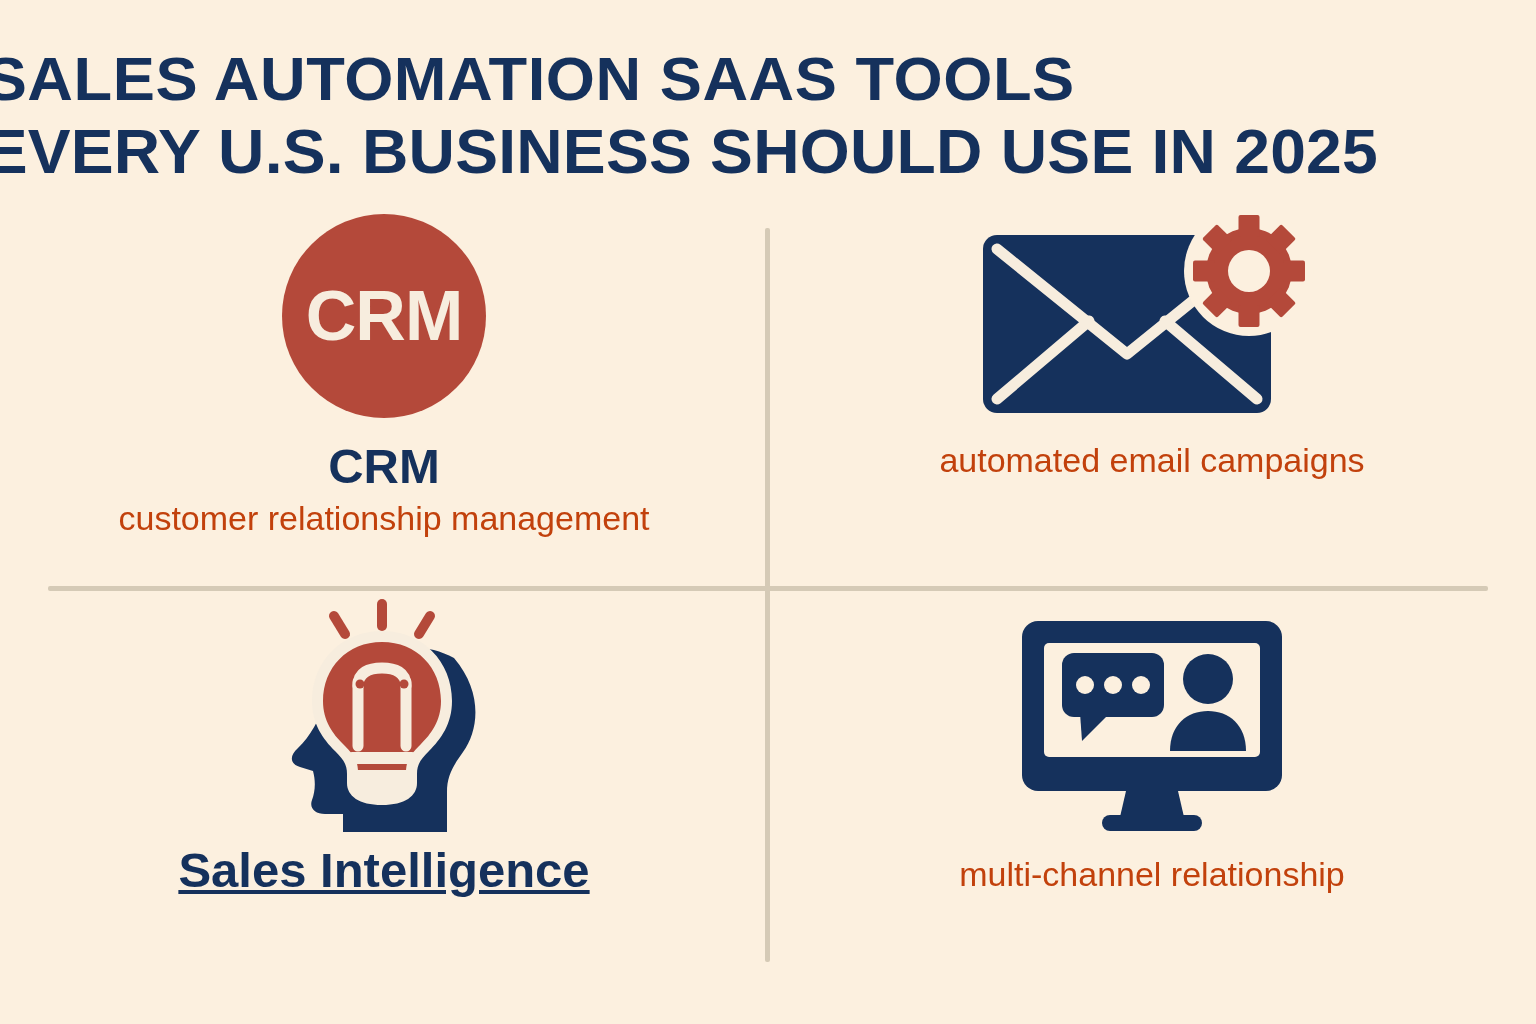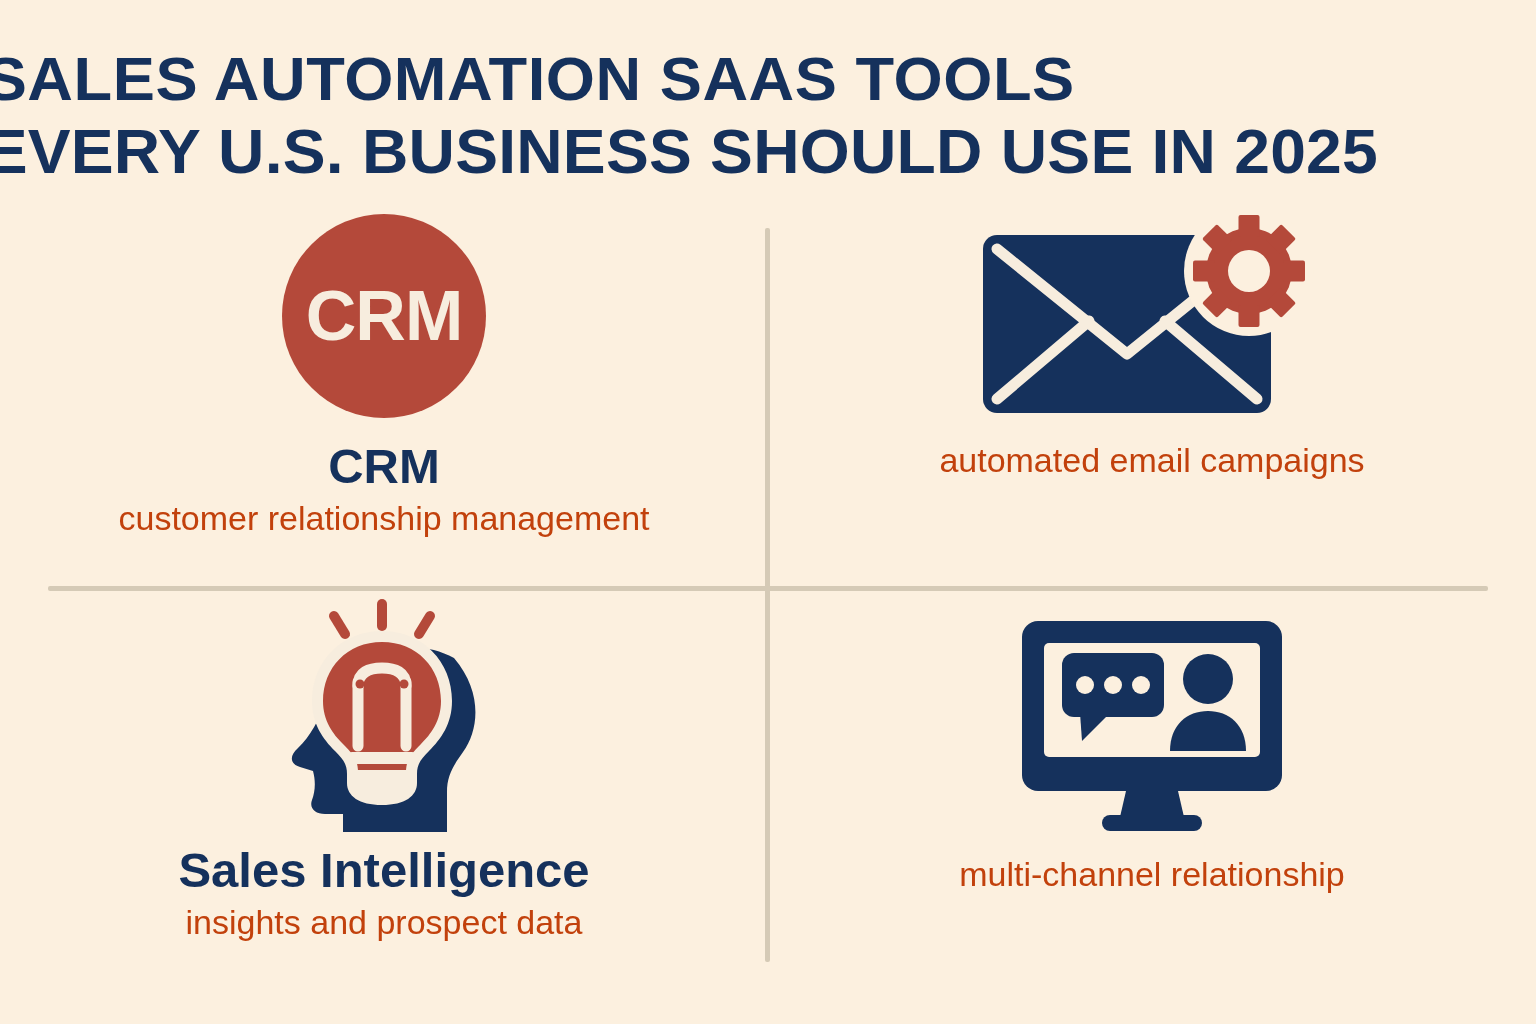--- a/index.html
+++ b/index.html
@@ -77,21 +77,21 @@
     line-height: 40px;
     margin-top: 4px;
     white-space: nowrap;
   }
 
   
   #quad-crm .icon-wrap { height: 240px; }
   #quad-email .icon-wrap { height: 240px; }
   #quad-intel .icon-wrap { height: 250px; padding-top: 4px; }
   #quad-engage .icon-wrap { height: 250px; padding-top: 12px; }
-  #quad-intel .q-title, #quad-engage .q-title { margin-top: 0px; }
+  #quad-intel .q-title, #quad-engage .q-title { margin-top: 0px; text-decoration: underline; }
 
   
   #divider-vertical {
     position: absolute;
     left: 765px;
     top: 228px;
     width: 5px;
     height: 734px;
     background: #D5CAB6;
     border-radius: 2px;
@@ -229,21 +229,20 @@
         </g>
 
         <g stroke="#B4493A" stroke-width="10" stroke-linecap="round">
           <line x1="111" y1="8" x2="111" y2="30"></line>
           <line x1="63" y1="20" x2="74" y2="38"></line>
           <line x1="159" y1="20" x2="148" y2="38"></line>
         </g>
       </svg>
     </div>
     <div class="q-title">Sales Intelligence</div>
-    <div class="q-sub">insights and prospect data</div>
   </div>
 
   <div class="quad" id="quad-engage">
     <div class="icon-wrap">
       <svg width="268" height="216" viewBox="0 0 268 216">
 
         <rect x="4" y="4" width="260" height="170" rx="16" ry="16" fill="#15315C"></rect>
 
         <rect x="26" y="26" width="216" height="114" rx="5" ry="5" fill="#FCF0DF"></rect>
 

